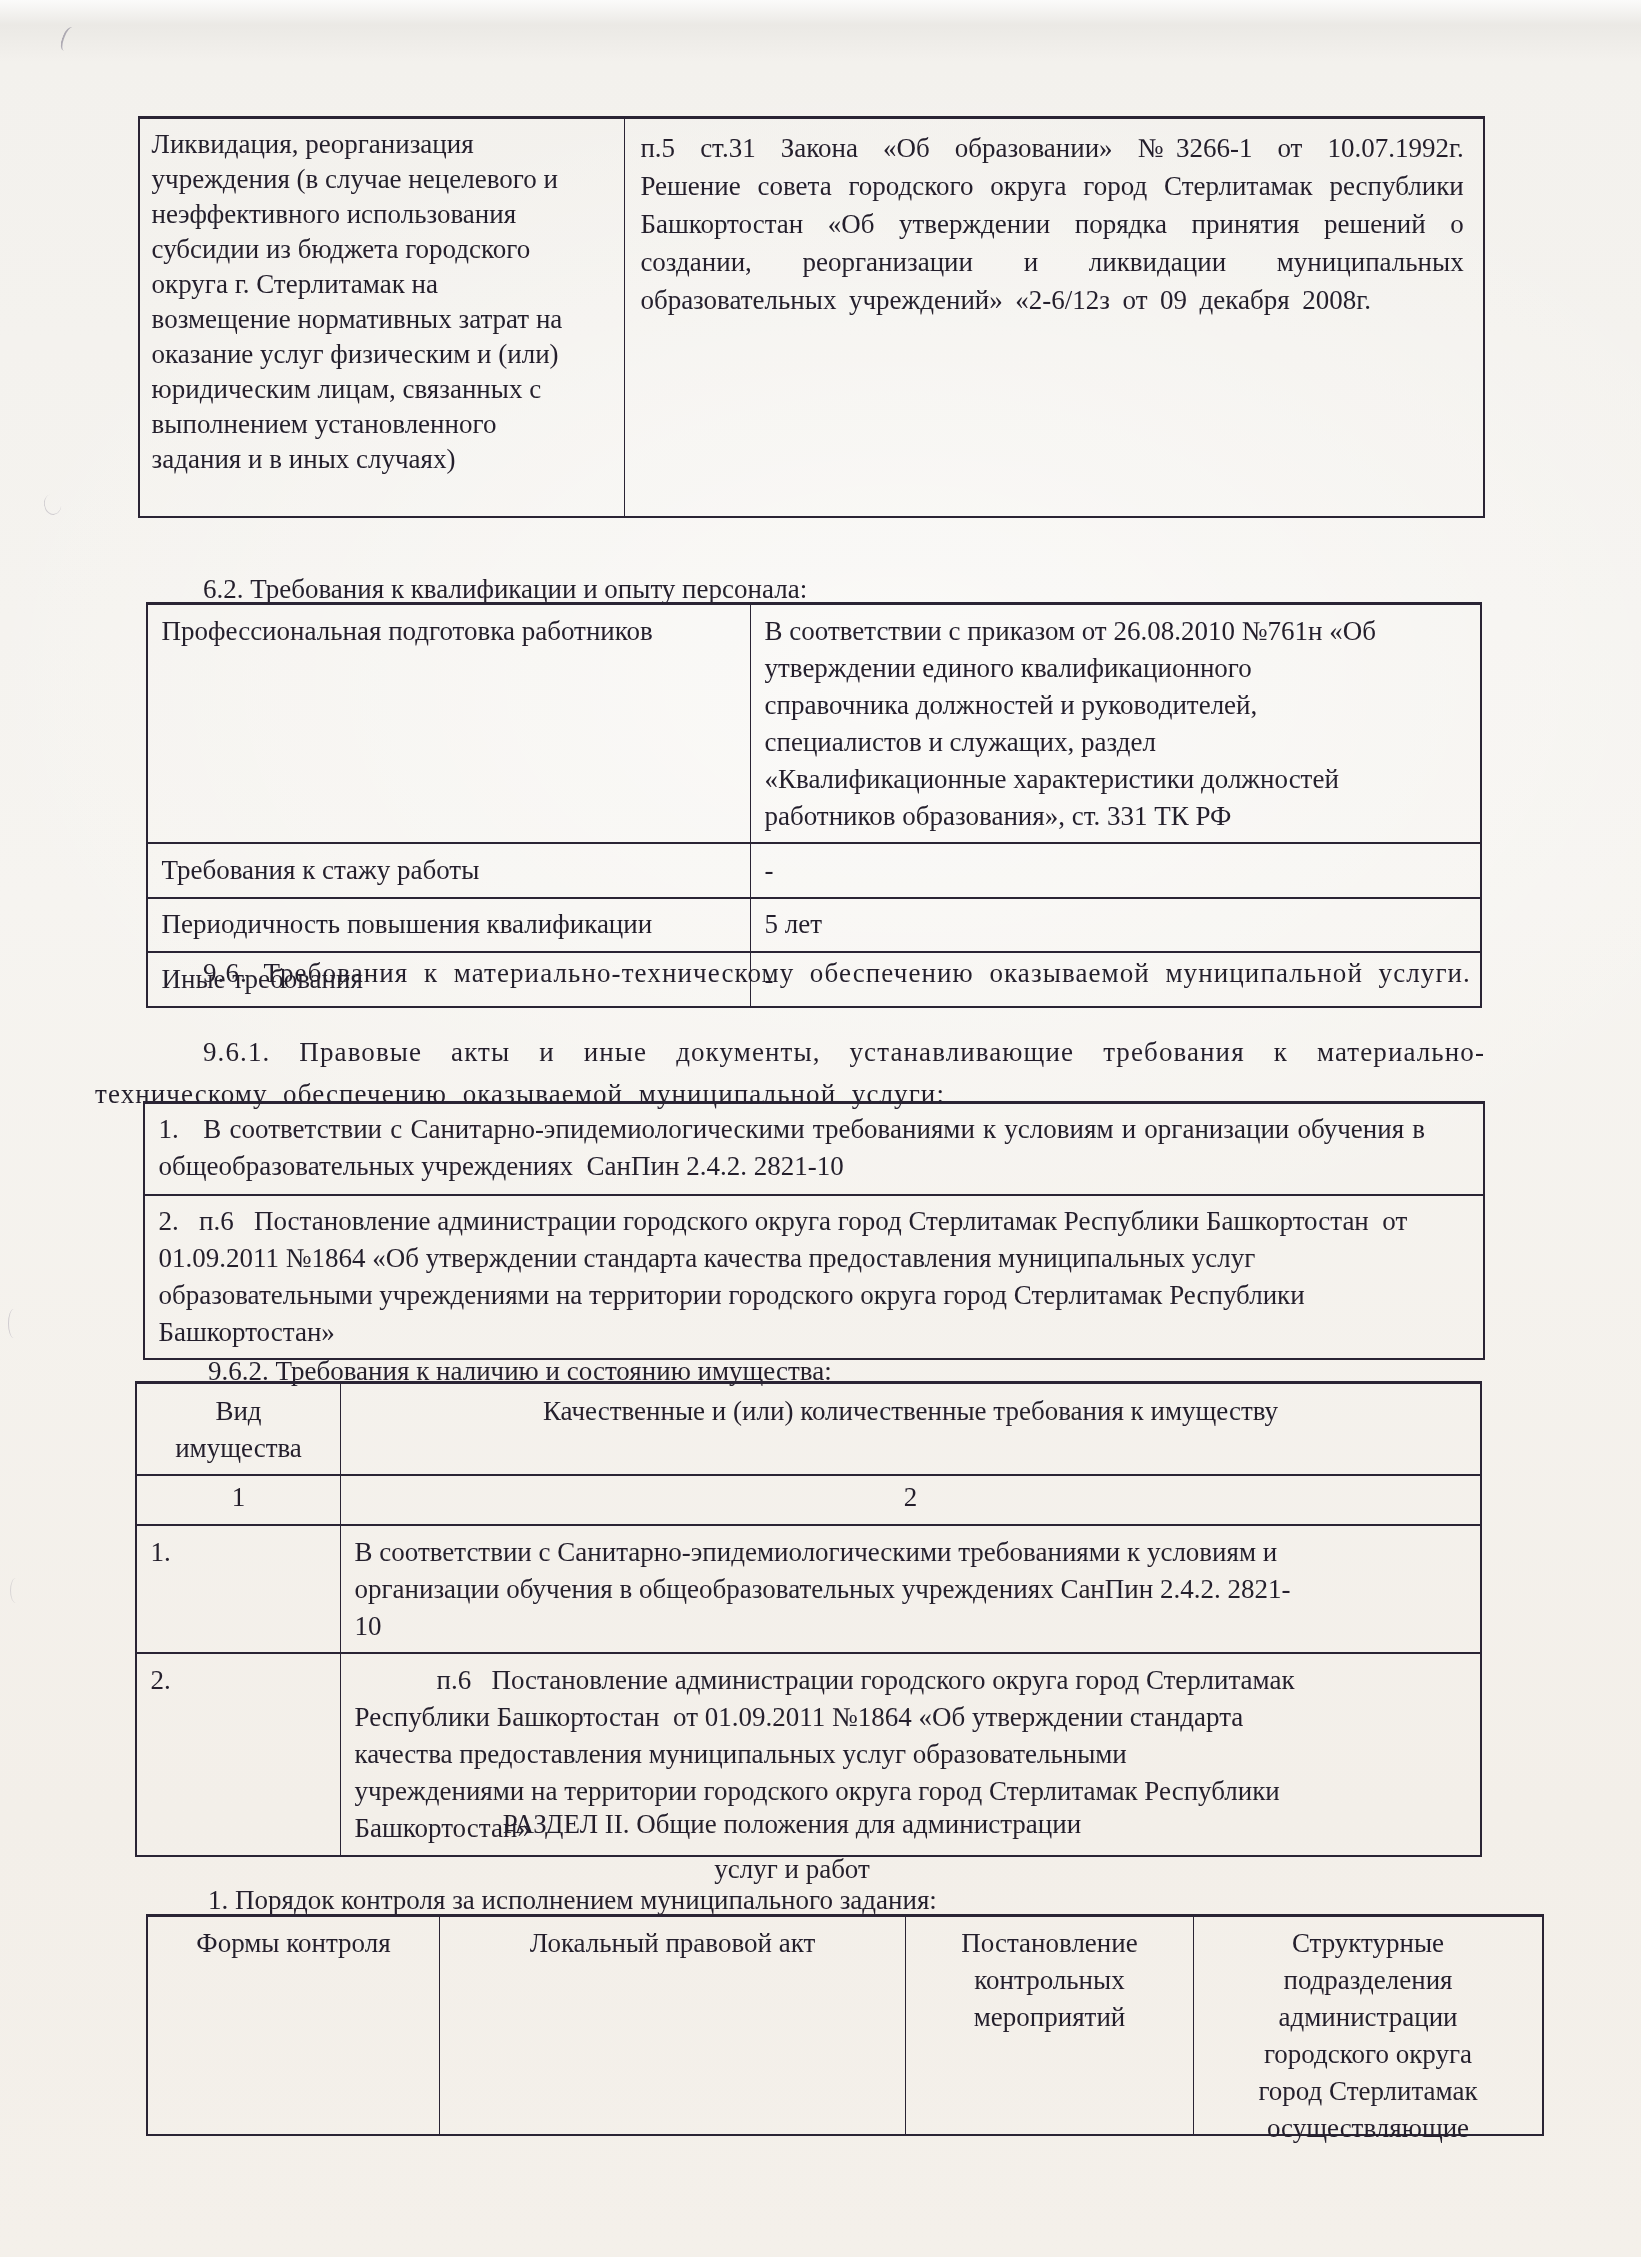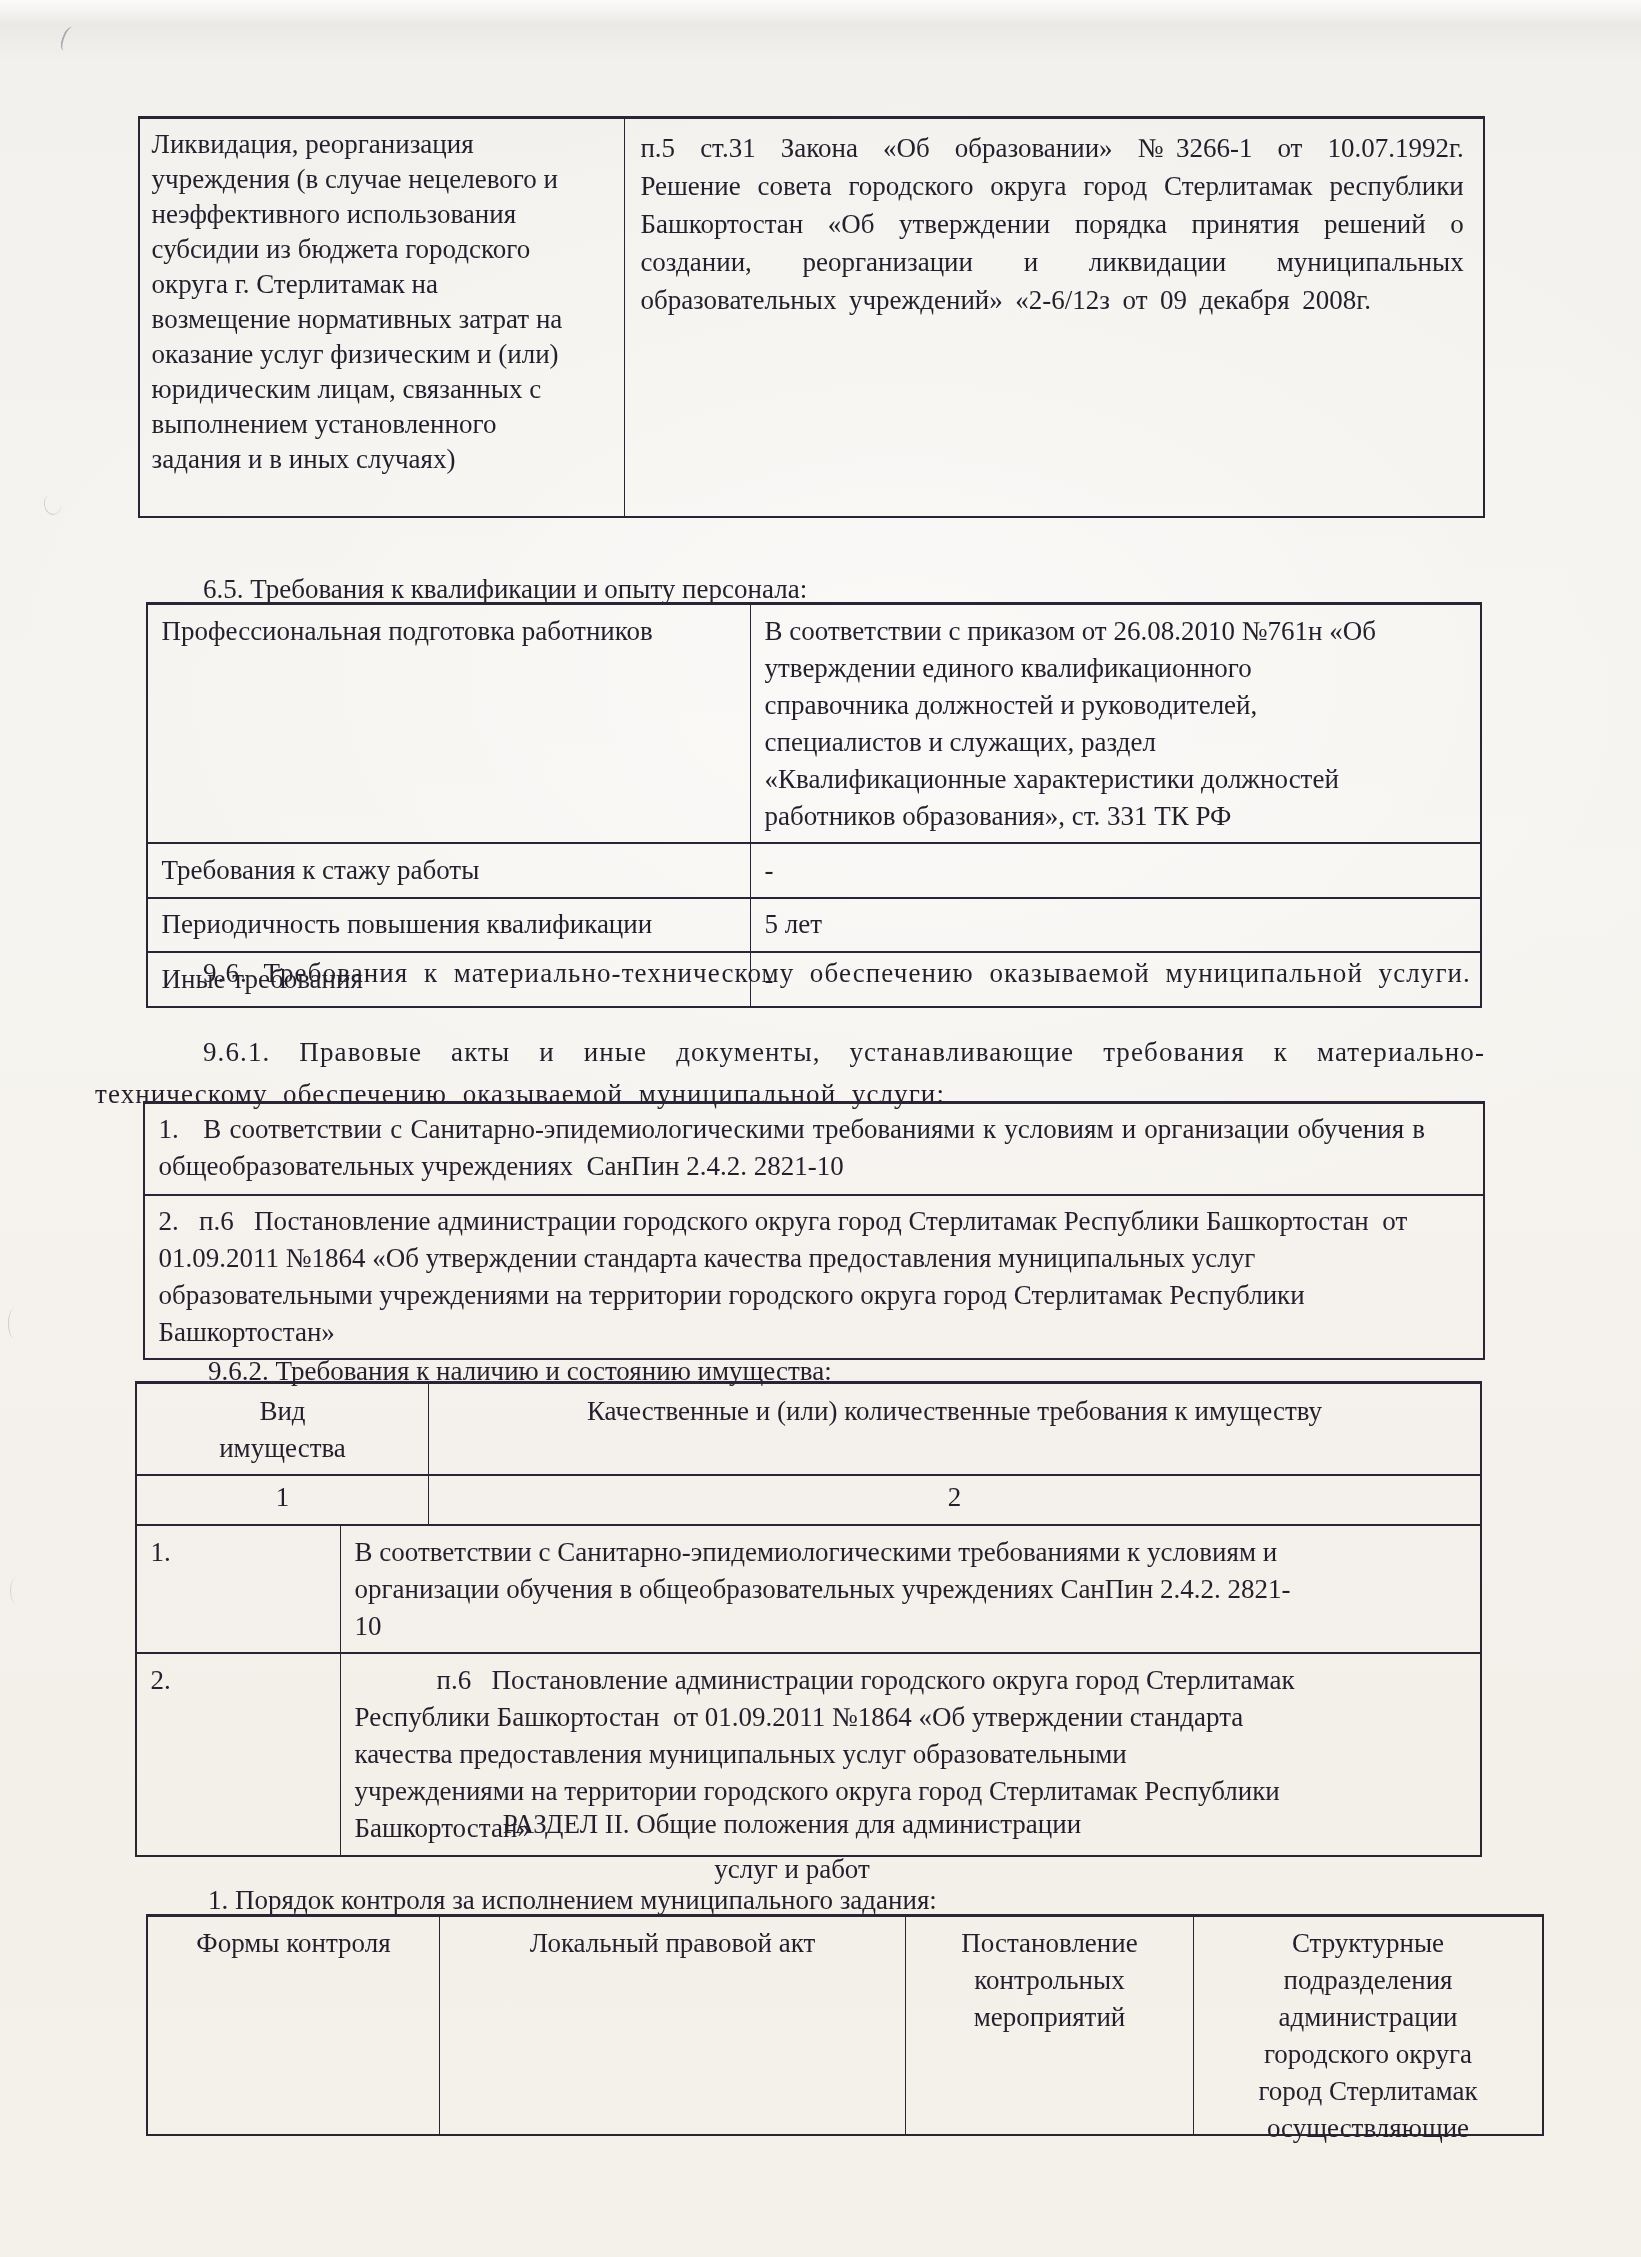--- a/index.html
+++ b/index.html
@@ -15,21 +15,21 @@
     color:#241f2c;
     -webkit-font-smoothing:antialiased;
   }
   
   .tbl{position:absolute;box-sizing:border-box;border:2.9px solid #2a2434;border-top-width:3.9px;}
   .trow{display:flex;box-sizing:border-box;border-top:2.9px solid #2a2434;}
   .trow:first-child{border-top:none;}
   .tcell{box-sizing:border-box;padding:7.7px 13.5px;line-height:37px;}
   .tcell + .tcell{border-left:1.9px solid #2a2434;}
   .just{text-align:justify;}
-  .ctr{text-align:center;margin-left:44px;}
+  .ctr{text-align:center;}
   .prewrap{white-space:pre-wrap;}
   
   .heading{position:absolute;line-height:39px;white-space:nowrap;}
   .para{position:absolute;line-height:42px;text-align:justify;text-indent:108px;letter-spacing:1.1px;word-spacing:7.7px;}
   
   #tbl-liquidation{left:138px;top:116px;width:1347px;height:402px;display:flex;}
   #tbl-liquidation .reason{width:485px;padding:7.7px 43px 7.7px 11.6px;line-height:35px;border-right:1.9px solid #2a2434;box-sizing:border-box;}
   #tbl-liquidation .basis{flex:1;padding:9.7px 19.3px 7.7px 15.4px;line-height:38px;text-align:justify;word-spacing:5.8px;box-sizing:border-box;}
   #tbl-qualification{left:146px;top:602px;width:1336px;}
   #tbl-qualification .lbl{width:602px;flex:none;}
@@ -76,21 +76,21 @@
   <div class="mark mark-a"></div>
   <div class="mark mark-b"></div>
   <div class="mark mark-c"></div>
   <div class="mark mark-d"></div>
 
   <div class="tbl" id="tbl-liquidation">
     <div class="reason">Ликвидация, реорганизация учреждения (в случае нецелевого и неэффективного использования субсидии из бюджета городского округа г. Стерлитамак на возмещение нормативных затрат на оказание услуг физическим и (или) юридическим лицам, связанных с выполнением установленного задания и в иных случаях)</div>
     <div class="basis">п.5 ст.31 Закона «Об образовании» №3266-1 от 10.07.1992г. Решение совета городского округа город Стерлитамак республики Башкортостан «Об утверждении порядка принятия решений о создании, реорганизации и ликвидации муниципальных образовательных учреждений» «2-6/12з от 09 декабря 2008г.</div>
   </div>
 
-  <div class="heading" style="left:203px;top:570px;">6.5. Требования к квалификации и опыту персонала:</div>
+  <div class="heading" style="left:203px;top:570px;">6.2. Требования к квалификации и опыту персонала:</div>
 
   <div class="tbl" id="tbl-qualification">
     <div class="trow r1">
       <div class="tcell lbl">Профессиональная подготовка работников</div>
       <div class="tcell val">В соответствии с приказом от 26.08.2010 №761н «Об утверждении единого квалификационного справочника должностей и руководителей, специалистов и служащих, раздел «Квалификационные характеристики должностей работников образования», ст. 331 ТК РФ</div>
     </div>
     <div class="trow rs">
       <div class="tcell lbl">Требования к стажу работы</div>
       <div class="tcell val">-</div>
     </div>

